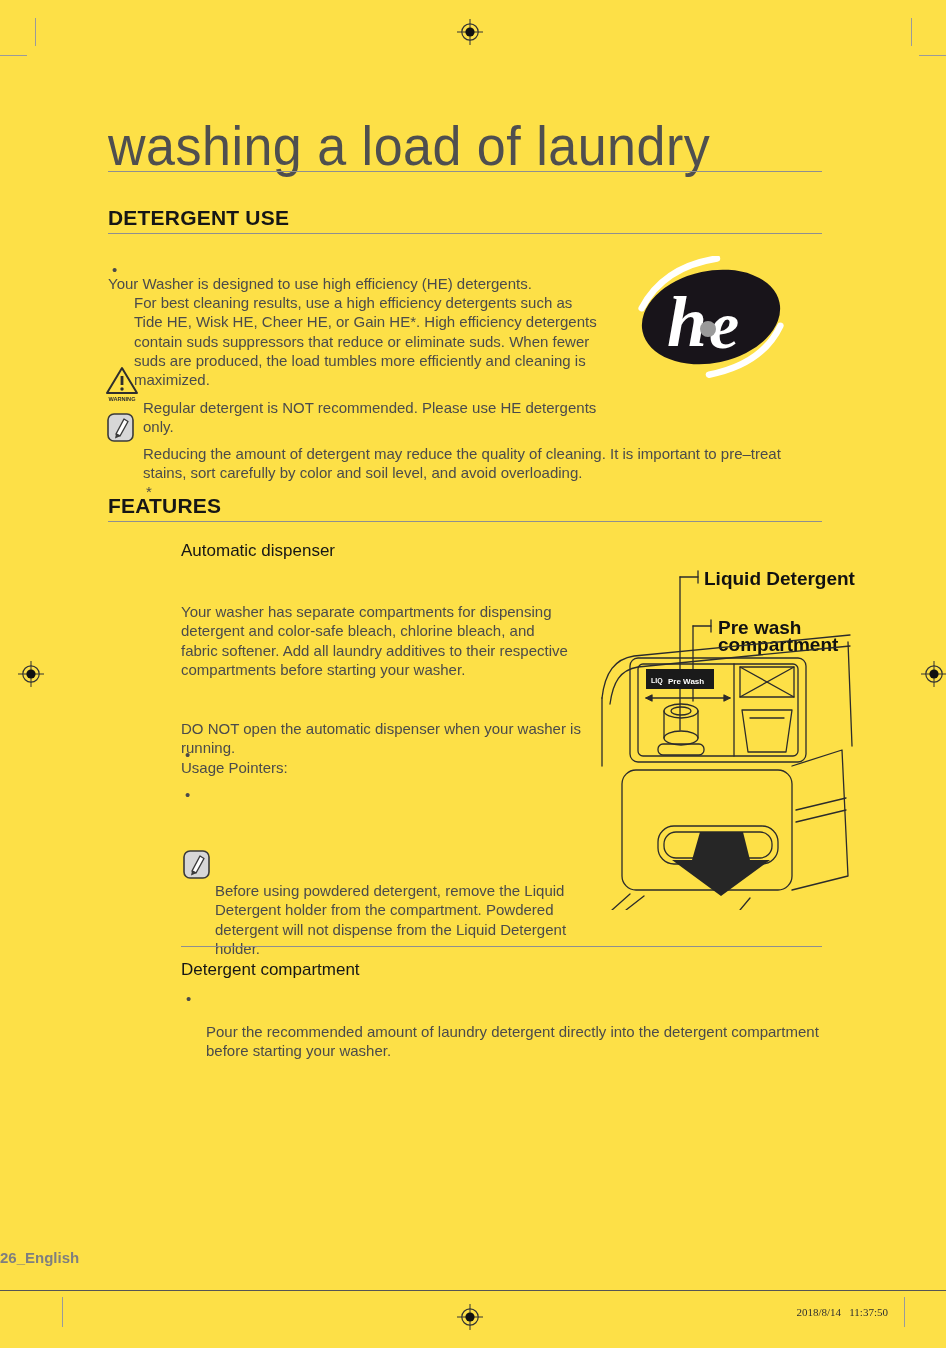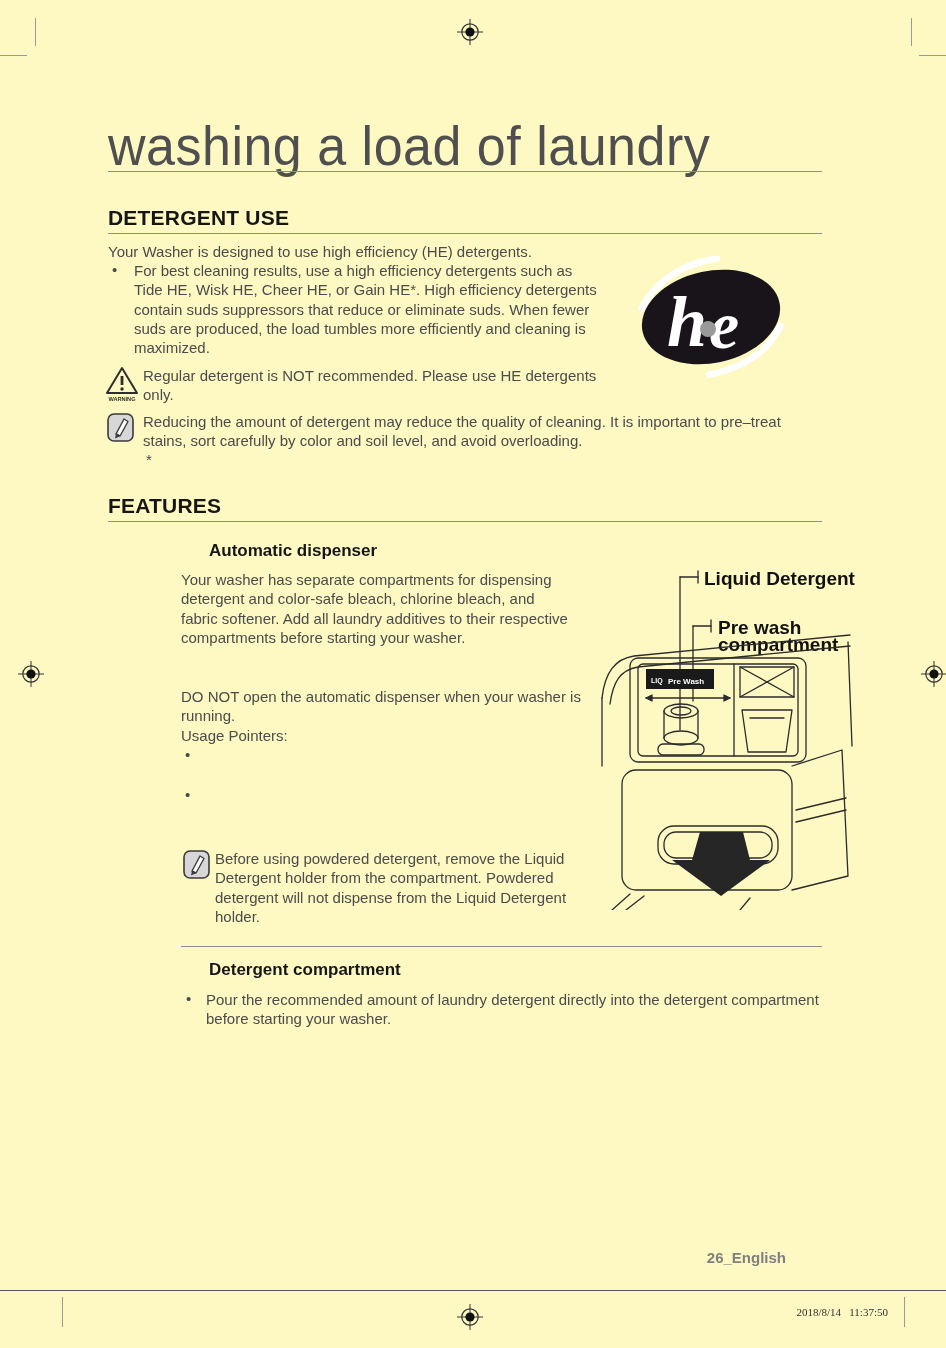--- a/index.html
+++ b/index.html
@@ -1,28 +1,28 @@
 <!DOCTYPE html>
 <html><head>
 <meta charset="utf-8">
 <style>
   html,body{margin:0;padding:0;background:#e8e8e8;}
-  .page{position:relative;width:946px;height:1348px;background:#fef9c3;overflow:hidden;
+  .page{position:relative;width:946px;height:1348px;background:#fde047;overflow:hidden;
         font-family:"Liberation Sans",sans-serif;color:#4b4b4b;}
   .abs{position:absolute;}
   .lines{white-space:pre-line;}
-  .body-text{font-size:15px;line-height:19.3px;color:#4b4b4b;}
+  .body-text{font-size:15px;line-height:19.3px;color:#4b4b4b;margin-top:32px;}
   .page-title{font-size:52px;font-weight:100;color:#4f4f4f;letter-spacing:.5px;
               transform:scaleY(1.05);transform-origin:left bottom;}
   .h-rule{border-top:1px solid #8f8f8f;height:0;}
   .sec-head{font-size:21px;font-weight:bold;color:#161616;letter-spacing:.2px;}
-  .sub-head{font-size:17px;font-weight:bold;color:#161616;margin-left:28px;}
+  .sub-head{font-size:17px;font-weight:normal;color:#161616;}
   .bullet-dot{font-size:15px;color:#4b4b4b;}
   .diagram-label{font-size:19px;font-weight:bold;color:#111;line-height:16.5px;}
-  .footer-page{font-size:15px;font-weight:bold;color:#7f7f7f;text-align:right;width:786px;}
+  .footer-page{font-size:15px;font-weight:bold;color:#7f7f7f;text-align:left;width:786px;}
   .print-text{font-family:"Liberation Serif",serif;font-size:11px;color:#2f2f2f;}
   .crop{background:#9a9a9a;}
   svg{display:block;}
 </style>
 </head>
 <body>
 
 <div class="page">
 
   <div class="abs crop" style="left:35px;top:18px;width:1px;height:28px;"></div>

